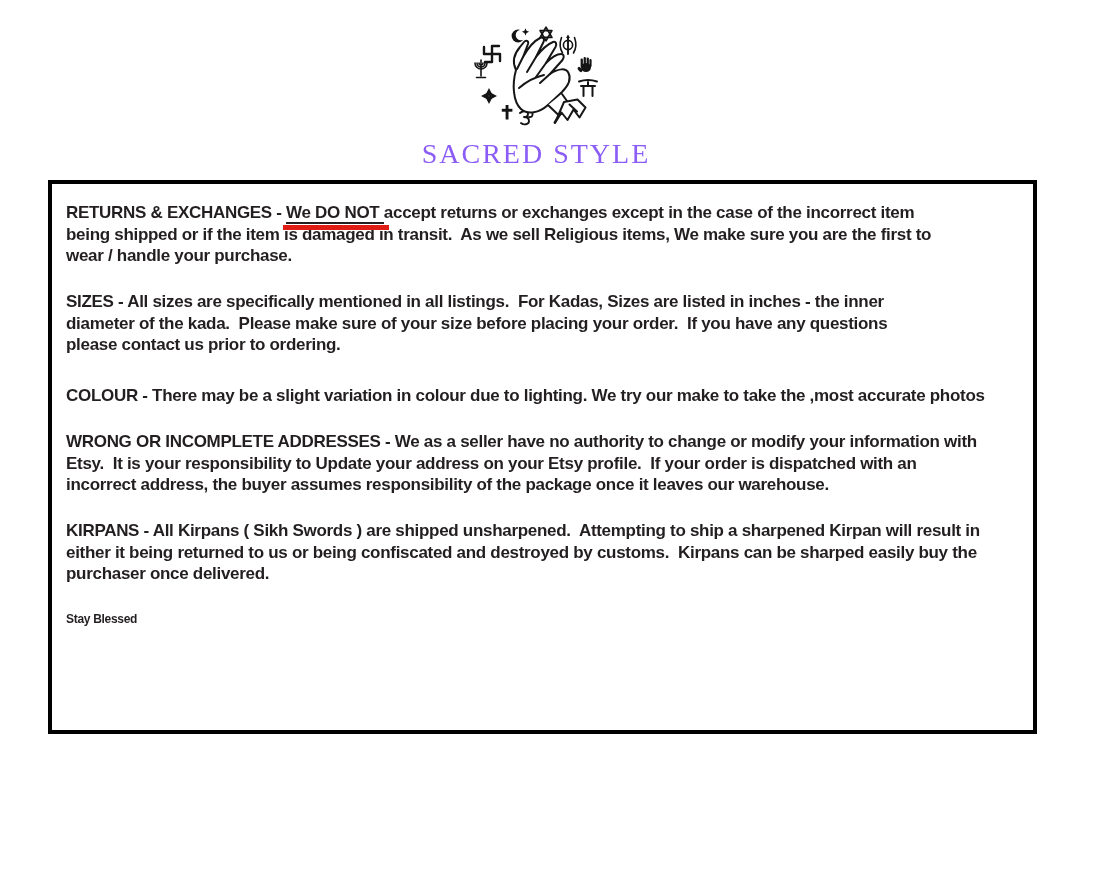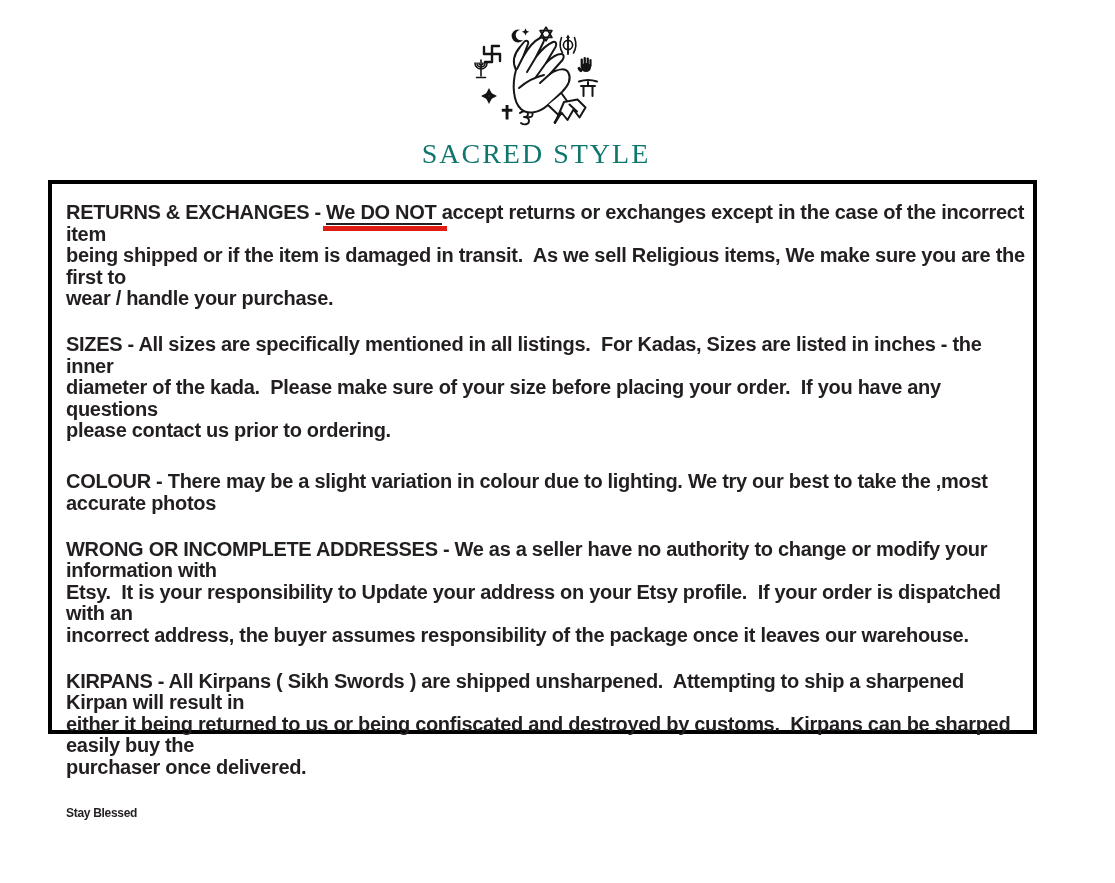--- a/index.html
+++ b/index.html
@@ -28,37 +28,37 @@
     display: flex;
     flex-direction: column;
     align-items: center;
   }
   .logo-svg { display: block; }
   .brand-name {
     margin-top: 2px;
     font-family: "Liberation Serif", "DejaVu Serif", serif;
     font-size: 28px;
     letter-spacing: 2px;
-    color: #0f766e;
+    color: #8b5cf6;
     white-space: nowrap;
   }
 
   
   .policy-box {
     position: absolute;
     left: 48px;
     top: 180px;
     width: 989px;
     height: 554px;
     border: 4px solid var(--border-color);
     padding: 18px 4px 0 14px;
     background: var(--bg-color);
   }
   .para {
-    font-size: 20px;
+    font-size: 17px;
     font-weight: bold;
     line-height: 21.5px;
     letter-spacing: -0.3px;
     color: var(--text-color);
     white-space: pre-wrap;
     margin: 0 0 24.5px 0;
   }
   .para.sp-lg { margin-bottom: 29.5px; }
   .para.sp-sm { margin-bottom: 22px; }
   .para.closing { font-size: 12px; margin-bottom: 0; }
@@ -176,21 +176,21 @@
   </div>
 
   <div class="policy-box">
     <div>
         <p class="para"><span>RETURNS &amp; EXCHANGES - </span><span class="dnu">We DO NOT </span><span>accept returns or exchanges except in the case of the incorrect item
 being shipped or if the item is damaged in transit.  As we sell Religious items, We make sure you are the first to
 wear / handle your purchase.</span></p>
         <p class="para sp-lg"><span>SIZES - All sizes are specifically mentioned in all listings.  For Kadas, Sizes are listed in inches - the inner
 diameter of the kada.  Please make sure of your size before placing your order.  If you have any questions
 please contact us prior to ordering.</span></p>
-        <p class="para"><span>COLOUR - There may be a slight variation in colour due to lighting. We try our best to take the ,most accurate photos</span></p>
+        <p class="para"><span>COLOUR - There may be a slight variation in colour due to lighting. We try our make to take the ,most accurate photos</span></p>
         <p class="para"><span>WRONG OR INCOMPLETE ADDRESSES - We as a seller have no authority to change or modify your information with
 Etsy.  It is your responsibility to Update your address on your Etsy profile.  If your order is dispatched with an
 incorrect address, the buyer assumes responsibility of the package once it leaves our warehouse.</span></p>
         <p class="para"><span>KIRPANS - All Kirpans ( Sikh Swords ) are shipped unsharpened.  Attempting to ship a sharpened Kirpan will result in
 either it being returned to us or being confiscated and destroyed by customs.  Kirpans can be sharped easily buy the
 purchaser once delivered.</span></p>
         <p class="para closing"><span>Stay Blessed</span></p>
       </div>
   </div>
 

